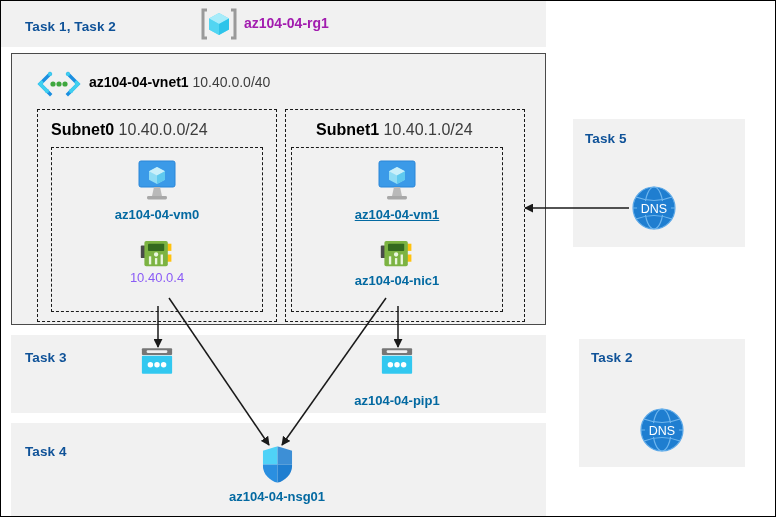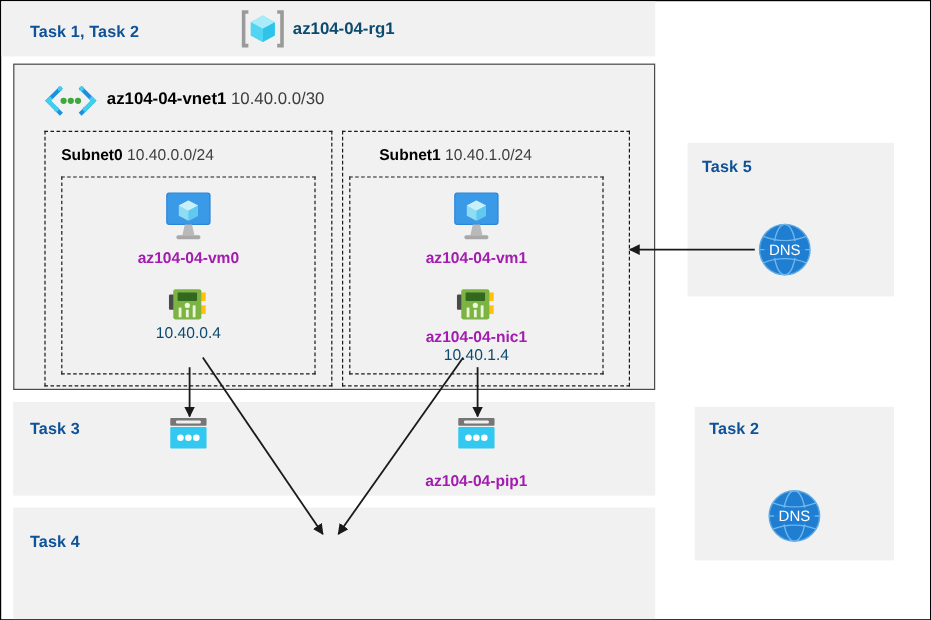--- a/index.html
+++ b/index.html
@@ -20,21 +20,21 @@
   .task-label{
     position:absolute;
     font-size:13.5px;font-weight:bold;color:#0f5298;
     letter-spacing:.1px;white-space:nowrap;
   }
 
   
   #rg-strip{left:0;top:0;width:545px;height:46px;background:#f1f1f1;}
   #rg-title{
     position:absolute;left:243px;top:14px;
-    font-size:14px;font-weight:bold;color:#0c4a6e;white-space:nowrap;
+    font-size:14px;font-weight:bold;color:#a21caf;white-space:nowrap;
   }
   #rg-icon{position:absolute;left:200px;top:6px;width:36px;height:34px;}
 
   
   #vnet-box{
     left:10px;top:52px;width:535px;height:272px;
     background:#f1f1f1;border:1px solid #4a4a4a;
   }
   #vnet-icon{position:absolute;left:36px;top:70px;width:44px;height:26px;}
   #vnet-title{
@@ -45,30 +45,30 @@
   .res-cidr{font-weight:normal;color:#3d3d3d;}
 
   
   .dash-outer{
     position:absolute;border:1.6px dashed #1a1a1a;box-sizing:border-box;background:transparent;
   }
   .dash-inner{
     position:absolute;border:1.6px dashed #1a1a1a;box-sizing:border-box;background:transparent;
   }
   .subnet-title{
-    position:absolute;font-size:13px;white-space:nowrap;
+    position:absolute;font-size:16px;white-space:nowrap;
   }
 
   
   .node{position:absolute;text-align:center;}
   .node-label{
-    font-size:13px;font-weight:bold;color:#a21caf;white-space:nowrap;line-height:15px;
+    font-size:13px;font-weight:bold;color:#0369a1;white-space:nowrap;line-height:15px;
   }
   .node-sub{
-    font-size:13px;font-weight:normal;color:#0c4a6e;white-space:nowrap;line-height:16px;
+    font-size:13px;font-weight:normal;color:#8b5cf6;white-space:nowrap;line-height:16px;
   }
   .icon-wrap{display:flex;justify-content:center;align-items:flex-end;}
 
   
   #task5-box{left:572px;top:118px;width:172px;height:128px;background:#f1f1f1;}
   #task6-box{left:578px;top:338px;width:166px;height:128px;background:#f1f1f1;}
   .right-heading{
     position:absolute;width:100%;text-align:center;
     font-size:14px;font-weight:bold;color:#111;white-space:nowrap;
   }
@@ -114,21 +114,21 @@
       <path d="M31 3 L41 13 L31 23" fill="none" stroke="#1b8fe0" stroke-width="3.4" stroke-linecap="square"></path>
       <path d="M31 3 L41 13 L31 23" fill="none" stroke="#3fd0f0" stroke-width="3.4" stroke-linecap="square" stroke-dasharray="0 12 12 0"></path>
       <circle cx="16" cy="13" r="2.6" fill="#3ea73e"></circle>
       <circle cx="22" cy="13" r="2.6" fill="#3ea73e"></circle>
       <circle cx="28" cy="13" r="2.6" fill="#3ea73e"></circle>
     </svg>
   </div>
 
   <div id="vnet-title">
     <span class="res-name">az104-04-vnet1</span>
-    <span class="res-cidr"> 10.40.0.0/30</span>
+    <span class="res-cidr"> 10.40.0.0/40</span>
   </div>
 
   <div class="dash-outer" style="left:36px;top:108px;width:240px;height:213px;"></div>
   <div class="subnet-title" style="left:50px;top:120px;">
     <span class="res-name">Subnet0</span>
     <span class="res-cidr"> 10.40.0.0/24</span>
   </div>
   <div class="dash-inner" style="left:50px;top:146px;width:212px;height:165px;"></div>
 
   <div class="dash-outer" style="left:284px;top:108px;width:240px;height:213px;"></div>
@@ -175,39 +175,38 @@
       <svg viewBox="0 0 48 44" width="48" height="44">
         <rect x="6" y="2" width="36" height="26" rx="2" fill="#3b9ae8"></rect>
         <rect x="6" y="2" width="36" height="26" rx="2" fill="none" stroke="#2a86d8" stroke-width="1"></rect>
         <polygon points="24,8 32,12.3 32,20.7 24,25 16,20.7 16,12.3" fill="#8fdcf5"></polygon>
         <polygon points="24,8 32,12.3 24,16.6 16,12.3" fill="#c9effa"></polygon>
         <polygon points="24,16.6 32,12.3 32,20.7 24,25" fill="#5fc9ef"></polygon>
         <path d="M21 28 L27 28 L29 37 L19 37 Z" fill="#b9b9b9"></path>
         <rect x="14" y="37" width="20" height="3.4" rx="1.4" fill="#a8a8a8"></rect>
       </svg>
     </div>
-    <div class="node-label" style="margin-top:4px;">az104-04-vm1</div>
+    <div class="node-label" style="margin-top:4px;text-decoration:underline;">az104-04-vm1</div>
   </div>
 
   <div class="node" style="left:336px;top:238px;width:120px;text-align:center;">
     <div class="icon-wrap">
       <svg viewBox="0 0 40 34" width="36" height="31">
         <rect x="30" y="5" width="6" height="8" fill="#ffc20e"></rect>
         <rect x="30" y="17" width="6" height="8" fill="#ffc20e"></rect>
         <rect x="2" y="7" width="6" height="14" rx="1" fill="#4a4a4a"></rect>
         <rect x="6" y="2" width="26" height="28" rx="2" fill="#7cb342"></rect>
         <rect x="10" y="5" width="18" height="8" rx="1" fill="#33691e"></rect>
         <circle cx="19" cy="17" r="2.4" fill="#eaf6e0"></circle>
         <rect x="11" y="19" width="2.6" height="9" fill="#eaf6e0"></rect>
         <rect x="17.7" y="21" width="2.6" height="7" fill="#eaf6e0"></rect>
         <rect x="24" y="17" width="2.6" height="11" fill="#eaf6e0"></rect>
       </svg>
     </div>
     <div class="node-label" style="margin-top:3px;">az104-04-nic1</div>
-    <div class="node-sub">10.40.1.4</div>
   </div>
 
   <div class="panel" id="task3-strip"></div>
   <div class="task-label" style="left:24px;top:349px;">Task 3</div>
 
   <div class="node" style="left:96px;top:346px;width:120px;">
     <div class="icon-wrap">
       <svg viewBox="0 0 36 30" width="34" height="29">
         <rect x="2" y="1" width="32" height="7" rx="1" fill="#767676"></rect>
         <rect x="7" y="3.2" width="22" height="2.8" rx="1.2" fill="#f0f0f0"></rect>
@@ -229,20 +228,38 @@
         <circle cx="18" cy="18.5" r="2.9" fill="#ffffff"></circle>
         <circle cx="25" cy="18.5" r="2.9" fill="#ffffff"></circle>
       </svg>
     </div>
     <div class="node-label" style="margin-top:17px;">az104-04-pip1</div>
   </div>
 
   <div class="panel" id="task4-strip"></div>
   <div class="task-label" style="left:24px;top:443px;">Task 4</div>
 
+  <div class="node" style="left:216px;top:444px;width:120px;">
+    <div class="icon-wrap">
+      <svg viewBox="0 0 36 42" width="33" height="39">
+        <defs>
+          <clipPath id="shieldclip">
+            <path d="M18 1 L34 6 L34 22 C34 32 26 38.5 18 41 C10 38.5 2 32 2 22 L2 6 Z"></path>
+          </clipPath>
+        </defs>
+        <g clip-path="url(#shieldclip)">
+          <rect x="0" y="0" width="18" height="21" fill="#4fd2f7"></rect>
+          <rect x="18" y="0" width="18" height="21" fill="#3d8fd6"></rect>
+          <rect x="0" y="21" width="18" height="21" fill="#2a8fe0"></rect>
+          <rect x="18" y="21" width="18" height="21" fill="#1f7ed0"></rect>
+        </g>
+      </svg>
+    </div>
+    <div class="node-label" style="margin-top:5px;">az104-04-nsg01</div>
+  </div>
 
   <div class="panel" id="task5-box"></div>
   <div class="task-label" style="left:584px;top:130px;">Task 5</div>
   <div class="right-heading" style="left:572px;top:160px;">Private DNS zone</div>
 
   <div style="position:absolute;left:630px;top:184px;width:46px;height:46px;">
     <svg viewBox="0 0 46 46" width="46" height="46">
       <circle cx="23" cy="23" r="21" fill="#1f7ed0"></circle>
       <ellipse cx="23" cy="23" rx="21" ry="21" fill="none" stroke="#5ba8e8" stroke-width="1.2"></ellipse>
       <ellipse cx="23" cy="23" rx="9" ry="21" fill="none" stroke="#6fb6ee" stroke-width="1.2"></ellipse>

